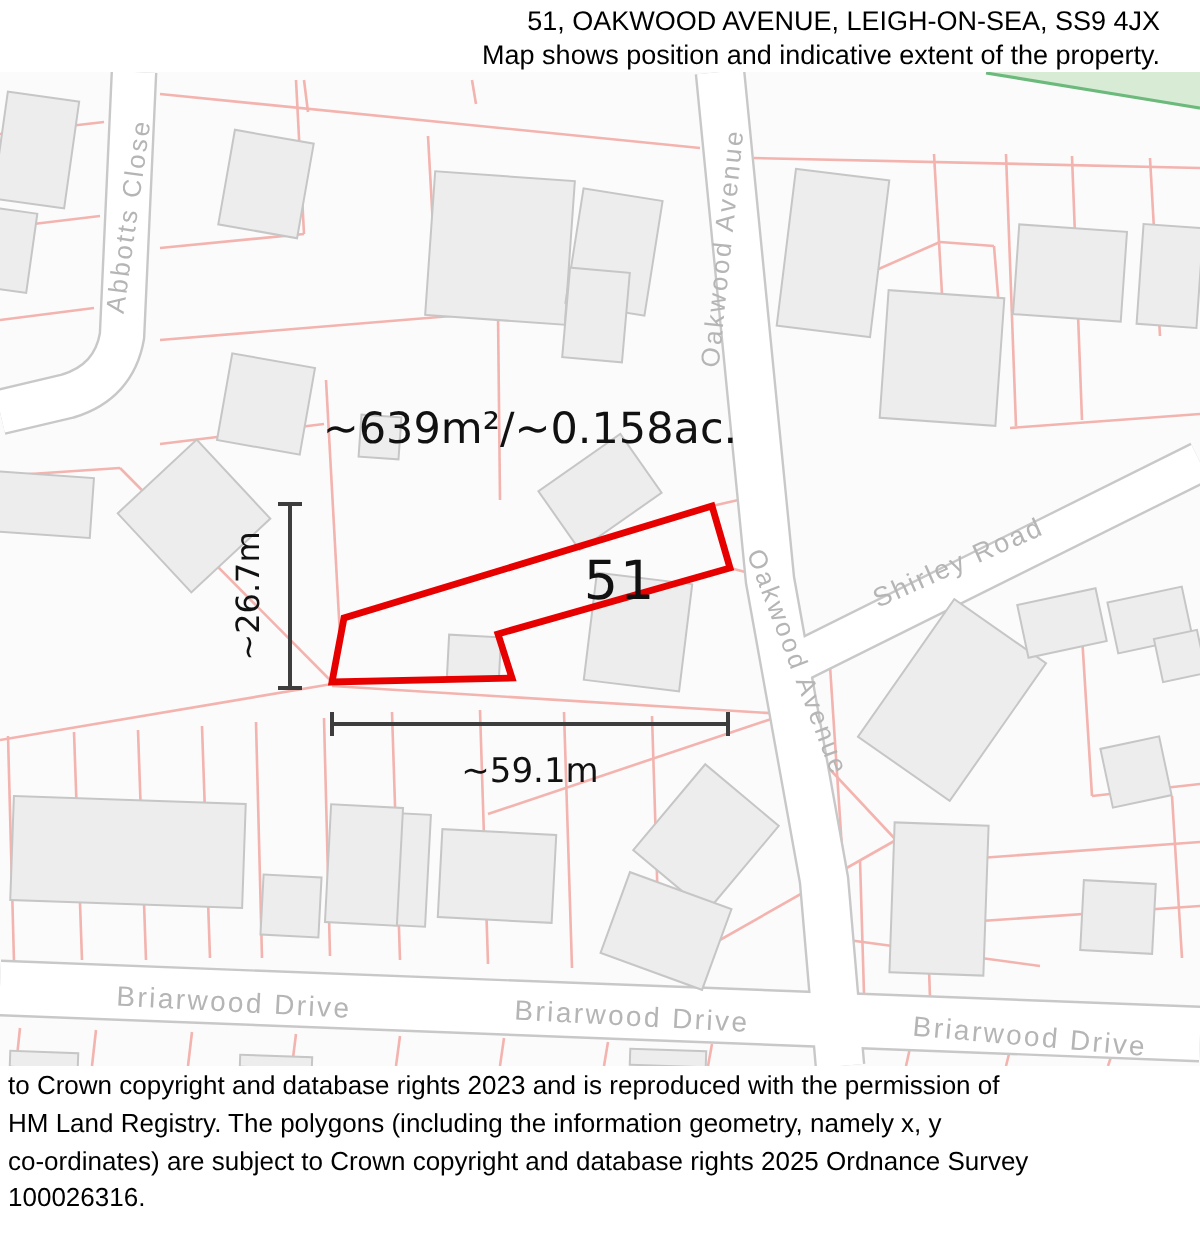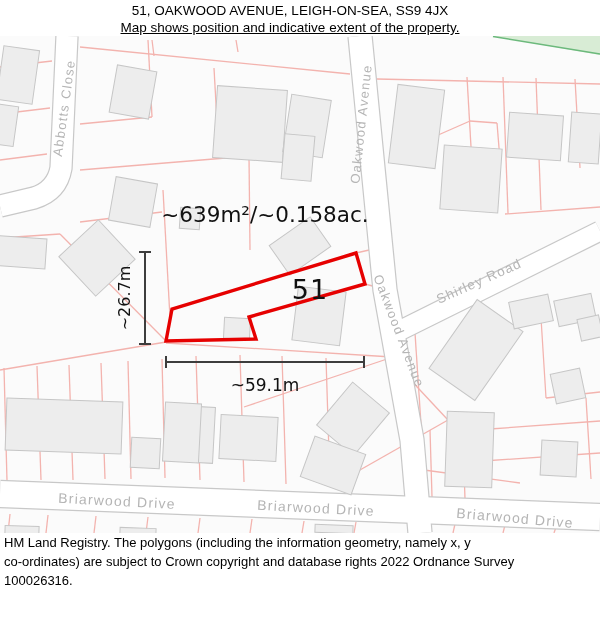--- a/index.html
+++ b/index.html
@@ -1,22 +1,22 @@
 <!DOCTYPE html>
 <html><head>
 <meta charset="utf-8">
 <style>
   html,body{margin:0;padding:0;}
   body{
     width:600px;height:625px;position:relative;overflow:hidden;
     background:#ffffff;font-family:"Liberation Sans",sans-serif;color:#000;
   }
-  .header{position:absolute;top:2px;left:0;width:580px;text-align:center;}
+  .header{position:absolute;top:2px;left:0;width:580px;text-align:right;}
   .header .title{font-size:13.5px;line-height:17px;}
-  .header .subtitle{font-size:13.5px;line-height:17px;text-decoration:underline;}
+  .header .subtitle{font-size:13.5px;line-height:17px;}
   .map-wrap{position:absolute;top:36px;left:0;width:600px;height:497px;background:#fbfbfb;}
   svg{display:block;}
   .footer{position:absolute;top:534px;left:4px;width:594px;}
   .footer .fline{font-size:13px;line-height:18.8px;white-space:nowrap;}
 </style>
 </head>
 <body>
 
 <div class="header">
   <div class="title">51, OAKWOOD AVENUE, LEIGH-ON-SEA, SS9 4JX</div>
@@ -146,16 +146,17 @@
       <line stroke="#3d3d3d" stroke-width="2" x1="364" y1="356" x2="364" y2="368"></line>
       <text x="124" y="298" dy="0.35em" fill="#111111" font-size="16" text-anchor="middle" font-family="&quot;DejaVu Sans&quot;,sans-serif" transform="rotate(-90 124 298)">~26.7m</text>
       <text x="265" y="385" dy="0.35em" fill="#111111" font-size="17" text-anchor="middle" font-family="&quot;DejaVu Sans&quot;,sans-serif" transform="rotate(0 265 385)">~59.1m</text>
       <polygon points="356,253 365,284 249,317 256,339 166,341 172,309" fill="none" stroke="#e60000" stroke-width="3.4" stroke-linejoin="miter"></polygon>
       <text x="310" y="290" dy="0.35em" fill="#111111" font-size="27" text-anchor="middle" letter-spacing="1" font-family="&quot;DejaVu Sans&quot;,sans-serif">51</text>
       <text x="265" y="214" dy="0.35em" fill="#111111" font-size="21.5" text-anchor="middle" font-family="&quot;DejaVu Sans&quot;,sans-serif">~639m²/~0.158ac.</text>
     </svg>
 </div>
 
 <div class="footer">
+    <div class="fline">to Crown copyright and database rights 2023 and is reproduced with the permission of</div>
     <div class="fline">HM Land Registry. The polygons (including the information geometry, namely x, y</div>
-    <div class="fline">co-ordinates) are subject to Crown copyright and database rights 2022 Ordnance Survey</div>
+    <div class="fline">co-ordinates) are subject to Crown copyright and database rights 2025 Ordnance Survey</div>
     <div class="fline">100026316.</div>
   </div>
 
 </body></html>

